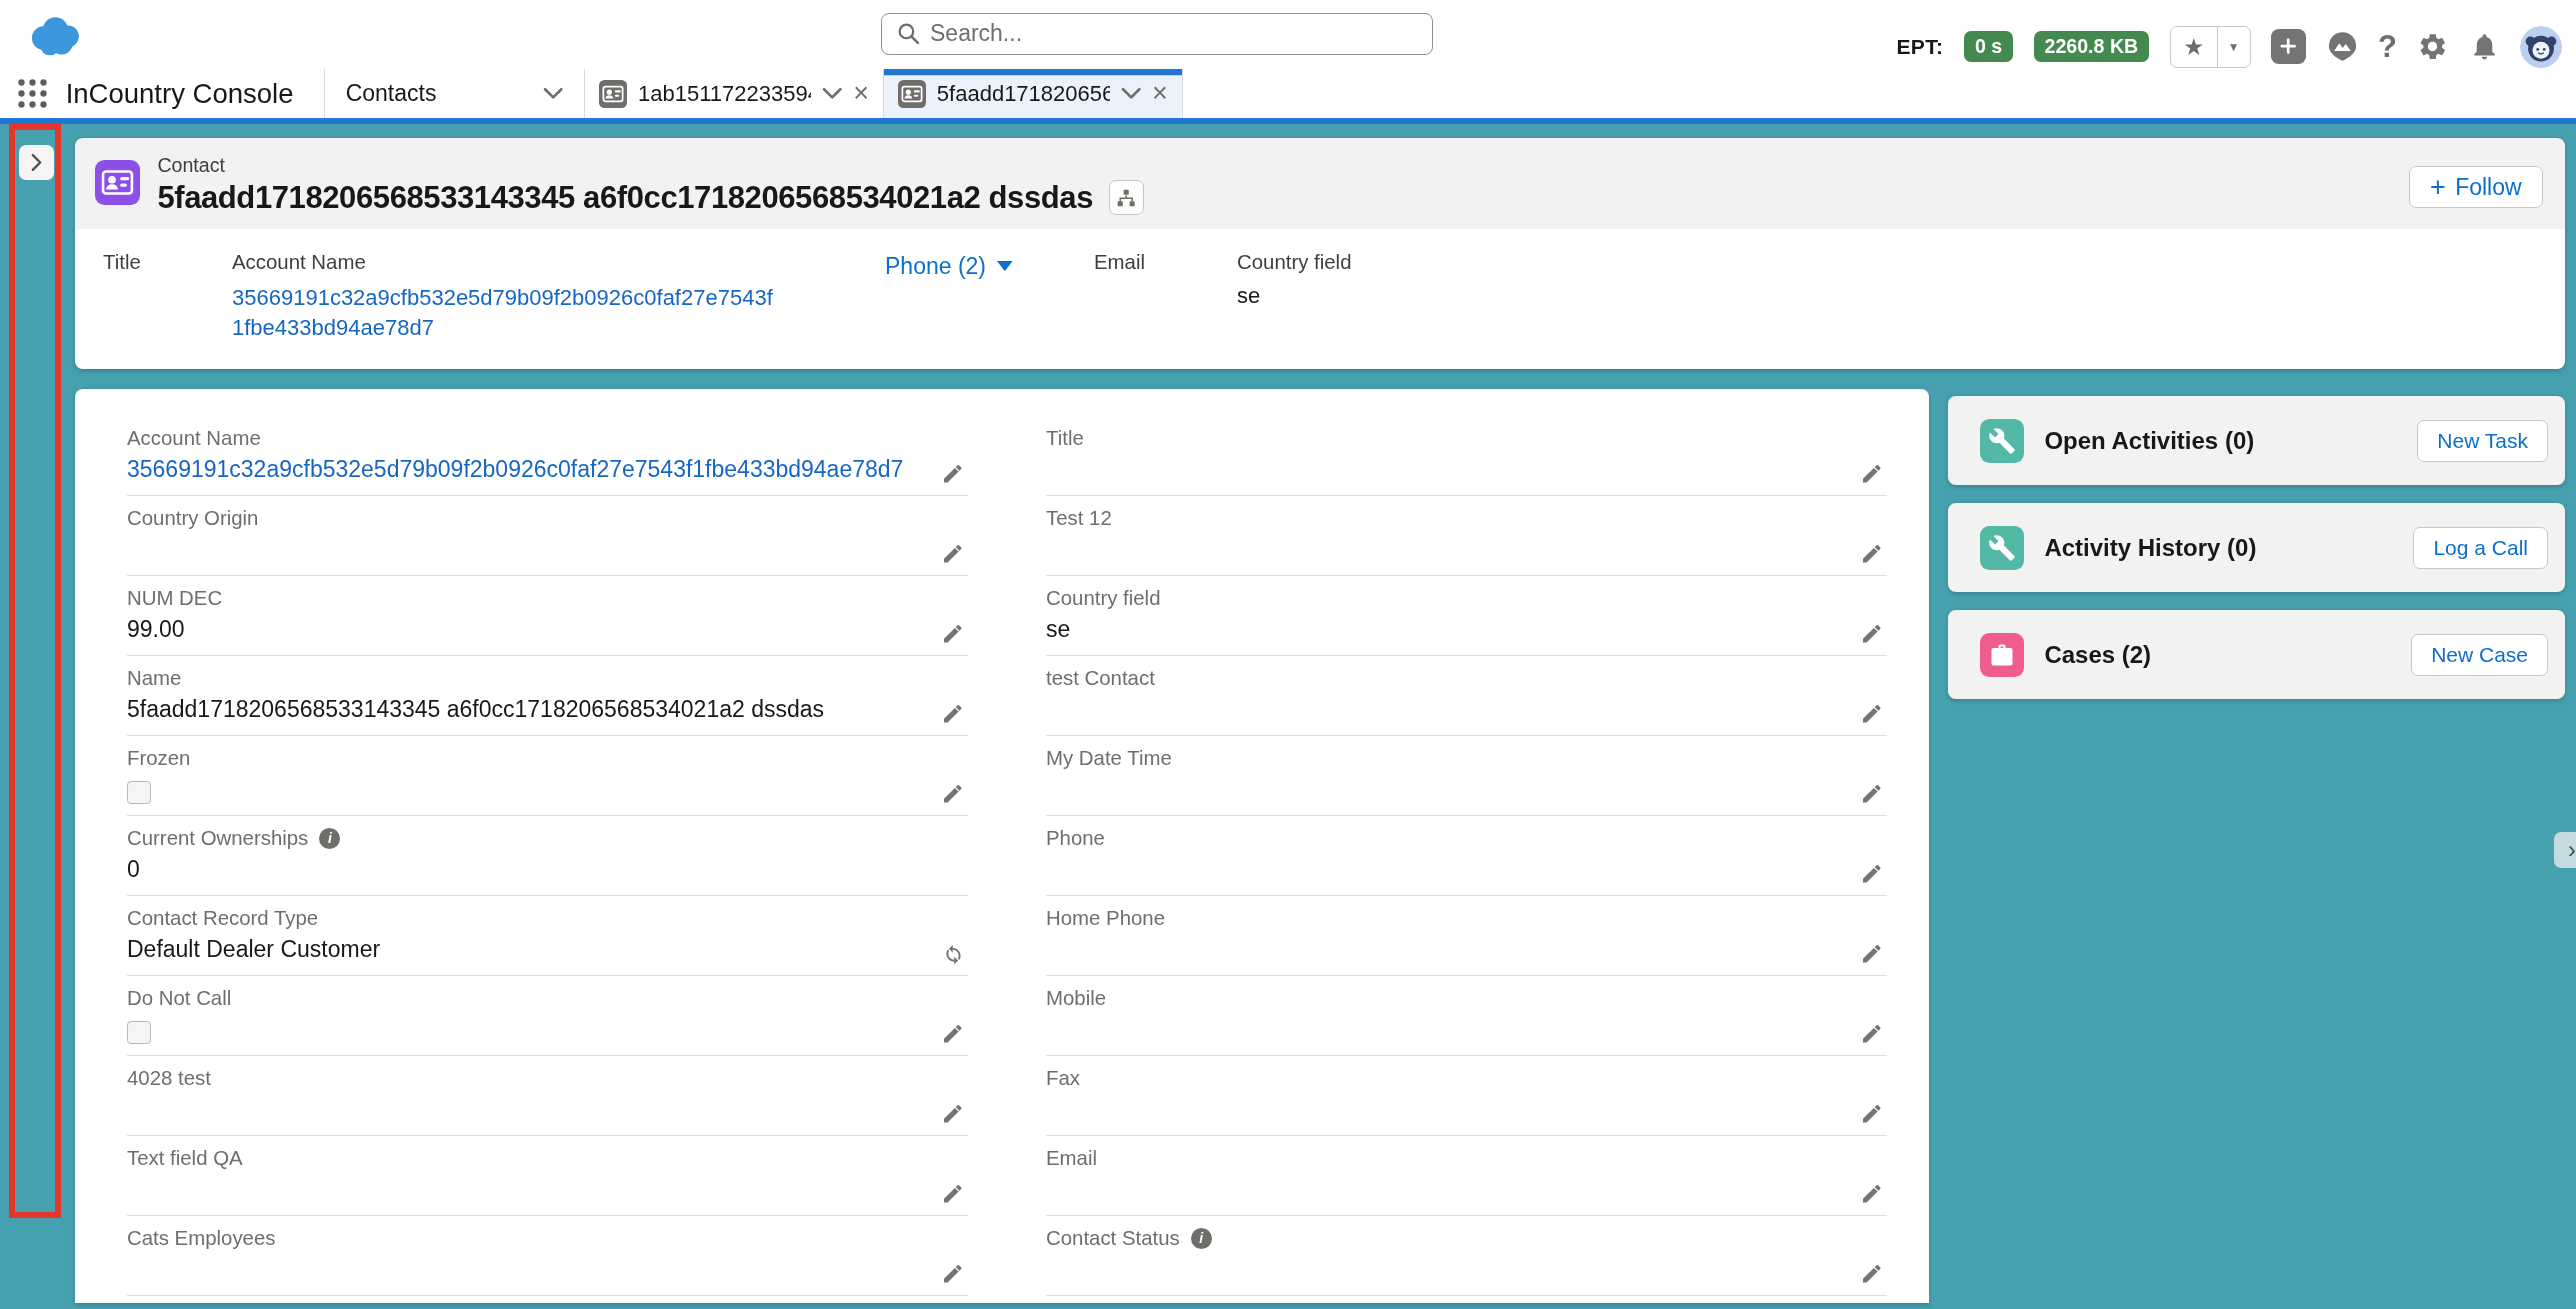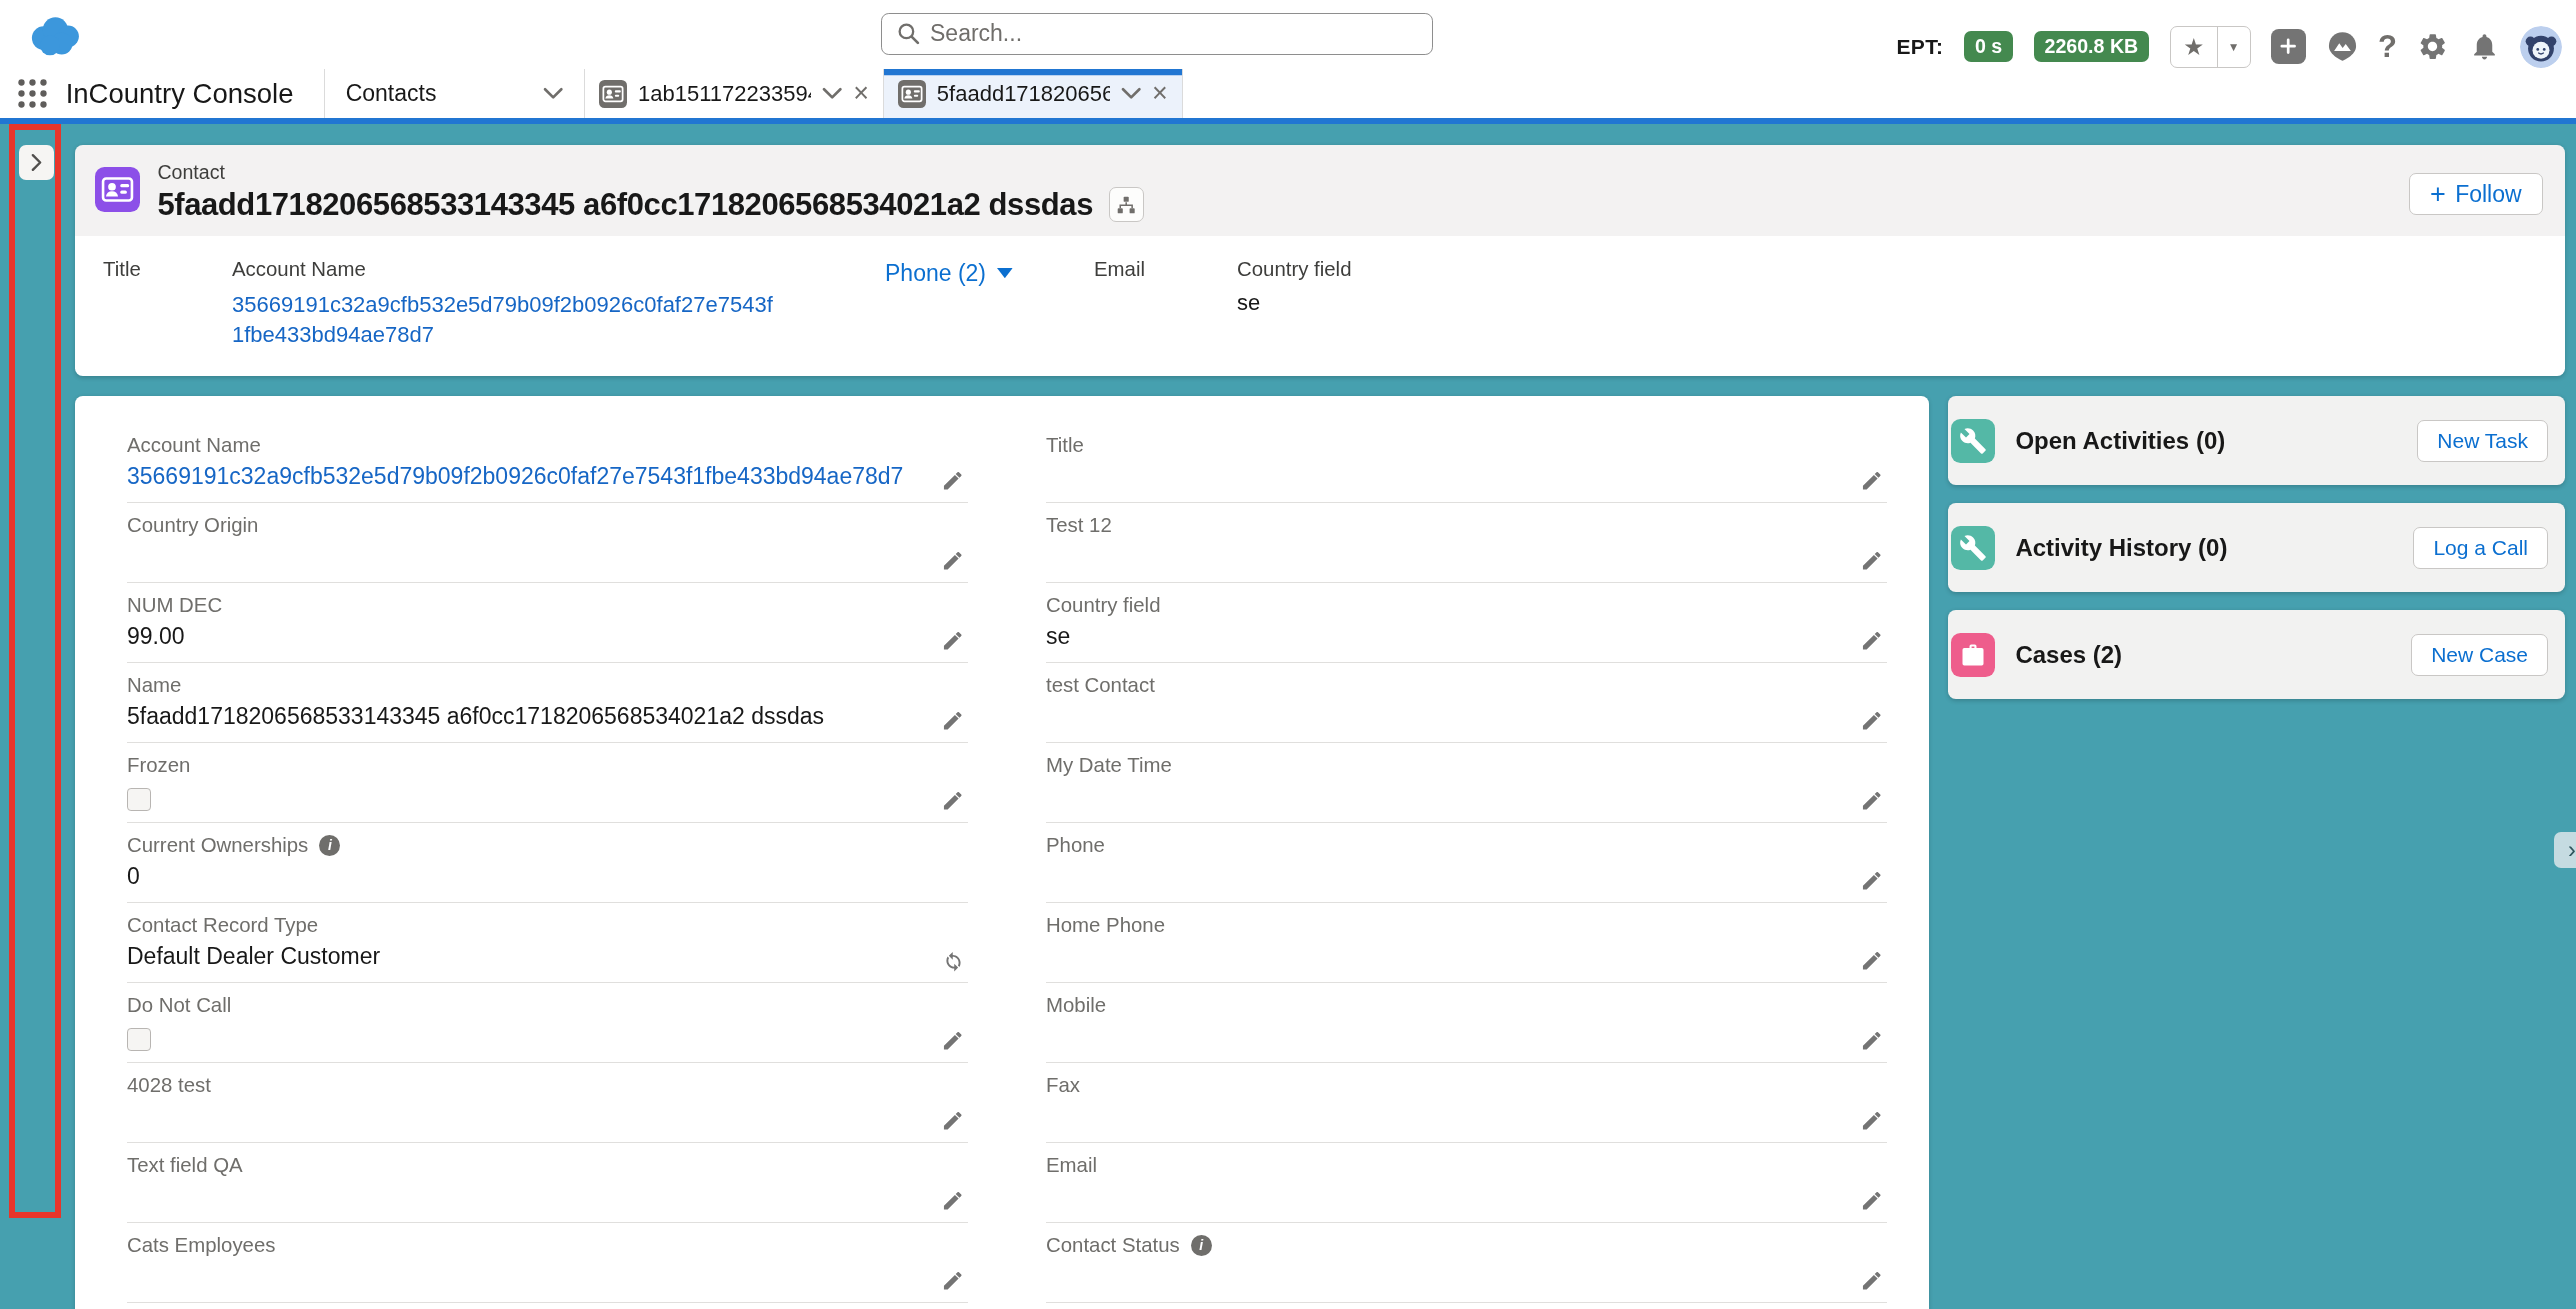--- a/index.html
+++ b/index.html
@@ -46,21 +46,21 @@
 
   
   .main { position:absolute; top:124px; left:0; right:0; bottom:0; background:#46A0AF; }
   .annotation-rect { position:absolute; left:9.4px; top:0; width:52px; height:1094px; border:6.3px solid #E8352B; z-index:9; pointer-events:none; }
   .expand-left-btn { position:absolute; left:19px; top:21px; width:35px; height:35px; background:#F6F5F3; border-radius:7px;
                      display:flex; align-items:center; justify-content:center; color:#514F4D; z-index:5; cursor:pointer; }
   .expand-left-btn svg { width:11px; height:19px; }
   .expand-right-btn { position:absolute; right:-14px; top:708px; width:36px; height:36px; background:#C5DBE1; border-radius:7px;
                       display:flex; align-items:center; justify-content:center; color:#2E545C; font-size:23.5px; cursor:pointer; }
 
-  .content { position:absolute; left:75px; top:21px; }
+  .content { position:absolute; left:75px; top:14px; }
 
   
   .hl-card { width:2490px; border-radius:7.8px; overflow:hidden; box-shadow:0 1.6px 4.7px rgba(0,0,0,.18); }
   .hl-head { background:#F3F2F2; min-height:91px; padding:15.7px 22px 11px 20.4px; display:flex; align-items:flex-start; }
   .entity-icon { width:45px; height:45px; background:#8C4FE8; border-radius:9.4px; margin:6.3px 17px 0 0; flex:0 0 auto;
                  display:flex; align-items:center; justify-content:center; }
   .entity-icon svg { width:33px; height:33px; }
   .hl-titles { flex:1; min-width:0; }
   .entity-label { font-size:19.6px; color:#3E3E3C; }
   .title-row { display:flex; align-items:center; gap:15.7px; margin-top:3.1px; }
@@ -88,21 +88,21 @@
   .flabel { font-size:20.4px; color:#6F6E6B; display:flex; align-items:center; gap:11px; }
   .fvalue { font-size:23px; color:#181818; margin-top:6.3px; white-space:nowrap; overflow:hidden; }
   .fvalue.link { color:#1666C5; text-decoration:none; display:block; word-break:break-all; }
   .edit { position:absolute; right:3.1px; bottom:9.4px; width:23.5px; height:23.5px; color:#747474; cursor:pointer; }
   .checkbox { width:23.5px; height:23.5px; border:0.8px solid #B8B5B2; background:#F6F5F3; border-radius:3.9px; margin-top:11px; cursor:pointer; }
   .info { width:21px; height:21px; background:#6F6E6B; border-radius:50%; color:#fff; font-size:14px; font-weight:bold;
           display:inline-flex; align-items:center; justify-content:center; font-style:italic; cursor:pointer; }
 
   
   .sidebar { position:absolute; left:1948px; top:272px; width:617px; display:flex; flex-direction:column; gap:18px; }
-  .rel-card { height:89px; background:#F2F2F1; border-radius:7.8px; display:flex; align-items:center; padding:0 17px 0 3px;
+  .rel-card { height:89px; background:#F2F2F1; border-radius:7.8px; display:flex; align-items:center; padding:0 17px 0 32px;
               box-shadow:0 1.6px 4.7px rgba(0,0,0,.18); }
   .rel-icon { width:44px; height:44px; border-radius:9.4px; display:flex; align-items:center; justify-content:center; flex:0 0 auto; }
   .rel-icon svg { width:28px; height:28px; }
   .rel-icon.teal { background:#54B8A6; }
   .rel-icon.pink { background:#EE5D8C; }
   .rel-title { font-size:24px; font-weight:bold; color:#181818; margin-left:20.4px; flex:1; white-space:nowrap; }
   .rel-btn { height:42px; padding:0 19px; background:#fff; border:0.8px solid #C9C7C5; border-radius:7px; color:#0B6FD0;
              font-size:21px; font-family:"Liberation Sans",sans-serif; cursor:pointer; white-space:nowrap; }
 </style>
 </head>

